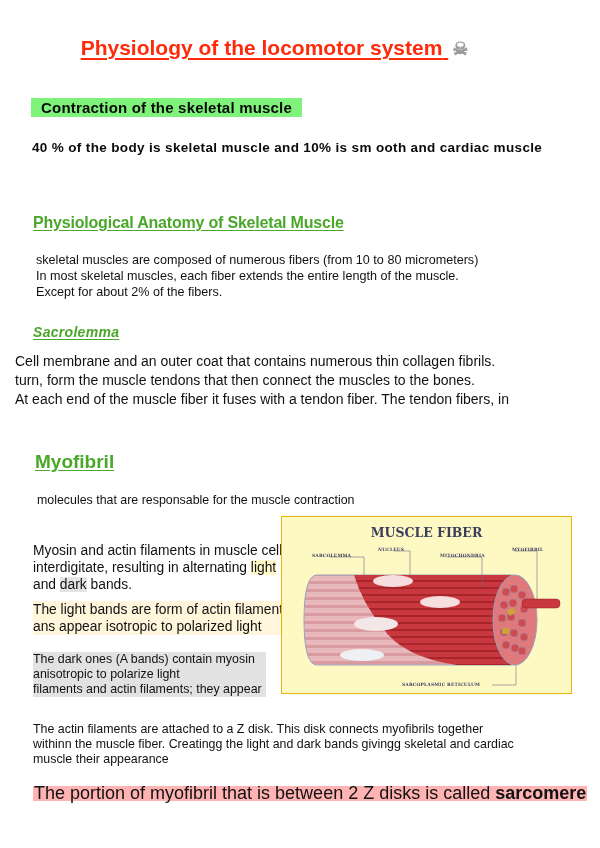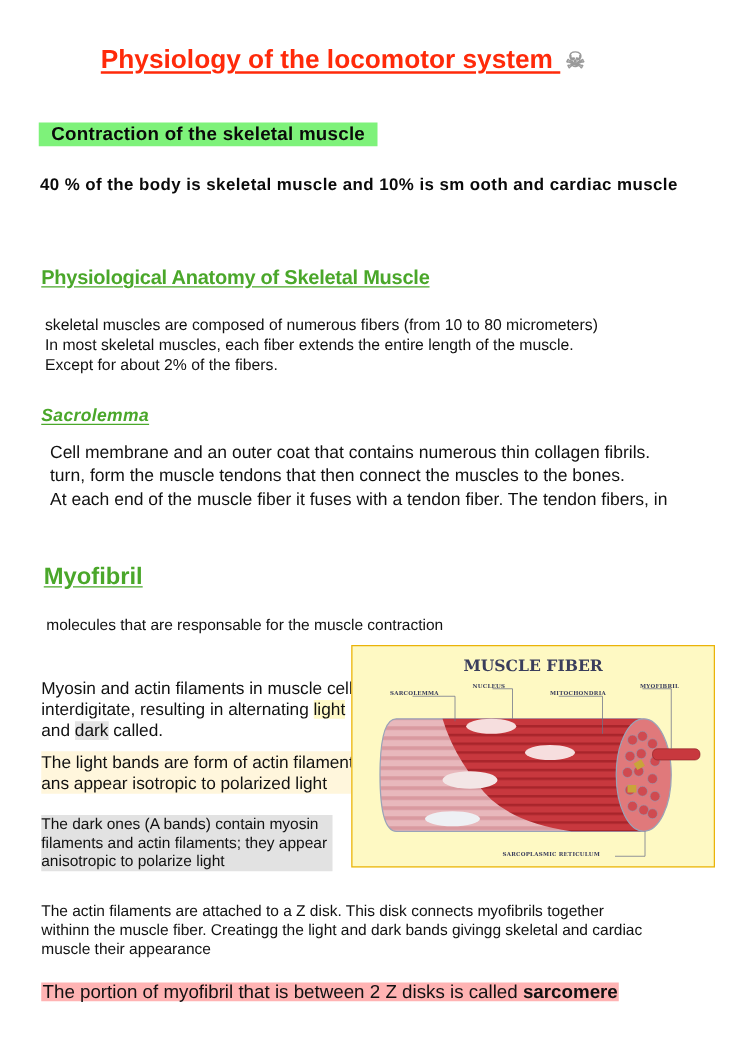--- a/index.html
+++ b/index.html
@@ -22,29 +22,29 @@
       left: 32px; top: 140px; font-size: 13.5px; font-weight: bold; letter-spacing: 0.35px; color: #0a0a0a; white-space: nowrap;
     }
     .h-green {
       color: #4aa72a; font-weight: bold; text-decoration: underline; text-underline-offset: 2px;
     }
     .h-anat { left: 33px; top: 214px; font-size: 16px; letter-spacing: -0.2px; }
     .h-sacro { left: 33px; top: 324px; font-size: 14px; font-style: italic; letter-spacing: 0.3px; }
     .h-myo { left: 35px; top: 451px; font-size: 19px; }
     .para { font-size: 12.6px; line-height: 16px; color: #111; white-space: nowrap; }
     .p-anat { left: 36px; top: 252px; }
-    .p-sacro { left: 40px; top: 352px; font-size: 14px; line-height: 19px; }
+    .p-sacro { left: 15px; top: 352px; font-size: 14px; line-height: 19px; }
     .p-myo { left: 37px; top: 492px; font-size: 12.4px; line-height: 16px; }
     .p-myo2 { left: 33px; top: 542px; font-size: 13.8px; line-height: 17px; }
     .hl-yellow { background: #fff9c8; }
     .hl-gray { background: #e4e4e4; }
     .p-light { left: 33px; top: 601px; font-size: 13.8px; line-height: 17px; background: #fff6dc; padding-right: 2px; }
     .p-dark { left: 33px; top: 652px; font-size: 12.4px; line-height: 15px; background: #e2e2e2; padding-right: 4px; }
     .p-actin { left: 33px; top: 722px; font-size: 12.4px; line-height: 15px; }
-    .p-sarco { left: 33px; top: 786px; font-size: 15px; line-height: 15px; background: #ffb3b3; padding: 0 1px; }
+    .p-sarco { left: 33px; top: 786px; font-size: 18px; line-height: 15px; background: #ffb3b3; padding: 0 1px; }
     .p-sarco b { font-weight: bold; }
     .figure {
       left: 281px; top: 516px; width: 289px; height: 176px; border: 1px solid #eab308; background: #fef9c3;
     }
     .fig-title {
       position: absolute; left: 0; width: 100%; top: 8px; text-align: center;
       font-family: "DejaVu Serif", serif; font-weight: bold; font-size: 12.5px; color: #3a3e5c;
     }
     .fig-label {
       position: absolute; font-family: "DejaVu Serif", serif; font-weight: bold; font-size: 4.4px; color: #3a3e5c;
@@ -75,32 +75,32 @@
 </div>
 
 <div class="abs h-green h-myo">Myofibril</div>
 <div class="abs para p-myo">
   <div>molecules that are responsable for the muscle contraction</div>
 </div>
 
 <div class="abs para p-myo2">
   <div>Myosin and actin filaments in muscle cells</div>
   <div><span>interdigitate, resulting in alternating </span><span class="hl-yellow">light</span></div>
-  <div><span>and </span><span class="hl-gray">dark</span><span> called.</span></div>
+  <div><span>and </span><span class="hl-gray">dark</span><span> bands.</span></div>
 </div>
 
 <div class="abs para p-light">
   <div>The light bands are form of actin filaments</div>
   <div>ans appear isotropic to polarized light</div>
 </div>
 
 <div class="abs para p-dark">
   <div>The dark ones  (A bands) contain myosin</div>
+  <div>anisotropic to polarize light</div>
   <div>filaments and actin filaments; they appear</div>
-  <div>anisotropic to polarize light</div>
 </div>
 
 <div class="abs figure">
   <div class="fig-title">MUSCLE FIBER</div>
   <svg width="289" height="176" style="position:absolute;left:0;top:0">
     <defs>
       <pattern id="stripes" width="6" height="8" patternUnits="userSpaceOnUse">
         <rect width="6" height="8" fill="#e8b8bc"></rect>
         <rect y="0" width="6" height="3" fill="#d99aa0"></rect>
       </pattern>

